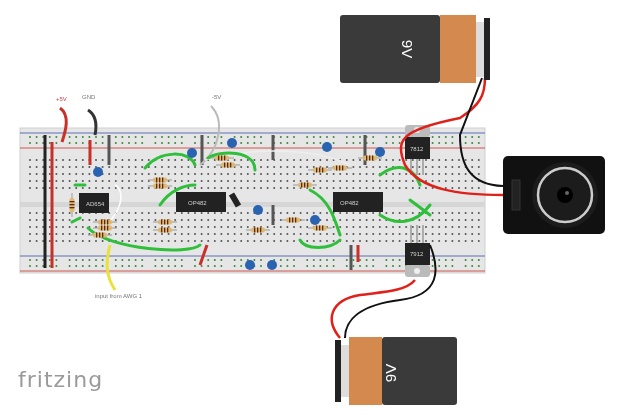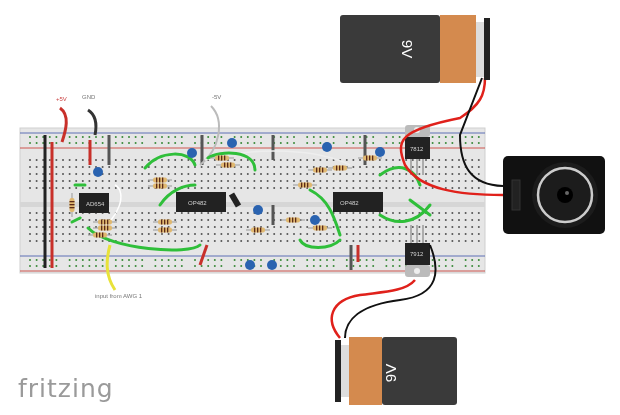--- a/index.html
+++ b/index.html
@@ -1,19 +1,19 @@
 <!DOCTYPE html>
 <html><head>
 <meta charset="utf-8">
 <style>
   html, body { margin:0; padding:0; background:#ffffff; }
   body { width:620px; height:415px; position:relative; overflow:hidden; font-family:"Liberation Sans", sans-serif; }
   #canvas { position:absolute; left:0; top:0; width:620px; height:415px; }
   .lbl { position:absolute; font-size:6px; color:#777; font-family:"Liberation Sans", sans-serif; white-space:nowrap; }
-  .logo { position:absolute; left:18px; top:367px; font-size:25px; color:#9a9a9a; letter-spacing:1px; font-family:"DejaVu Sans", sans-serif;margin-top:7px; }
+  .logo { position:absolute; left:18px; top:367px; font-size:22px; color:#9a9a9a; letter-spacing:1px; font-family:"DejaVu Sans", sans-serif; }
   .chiplbl { font-family:"Liberation Sans", sans-serif; font-size:6px; fill:#cfcfcf; }
   .batlbl { font-family:"Liberation Sans", sans-serif; font-size:15px; fill:#ffffff; }
 </style>
 </head>
 <body>
 
 <svg id="canvas" viewBox="0 0 620 415" xmlns="http://www.w3.org/2000/svg">
 
   <g>
     <rect x="20" y="128" width="465" height="145" fill="#e6e6e6" stroke="#cfcfcf"></rect>

